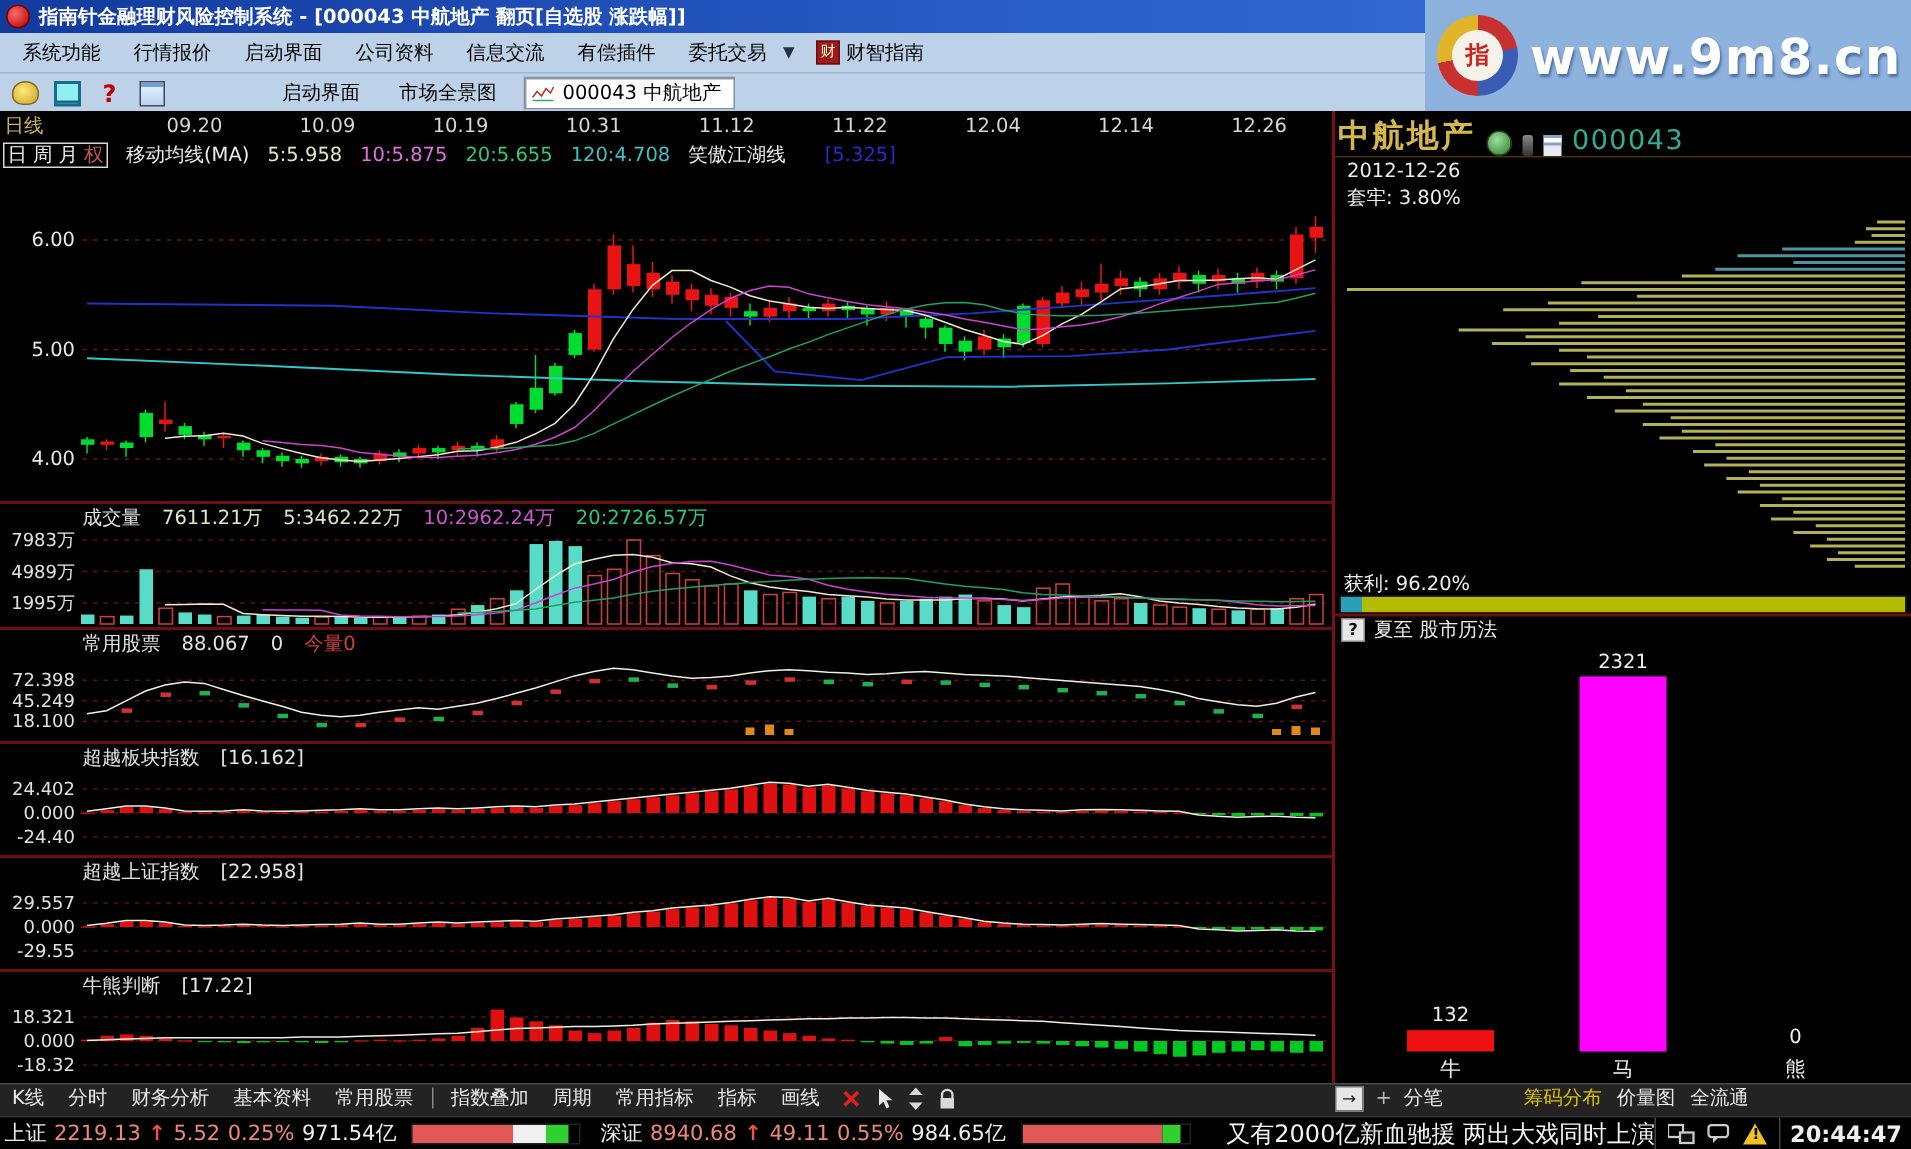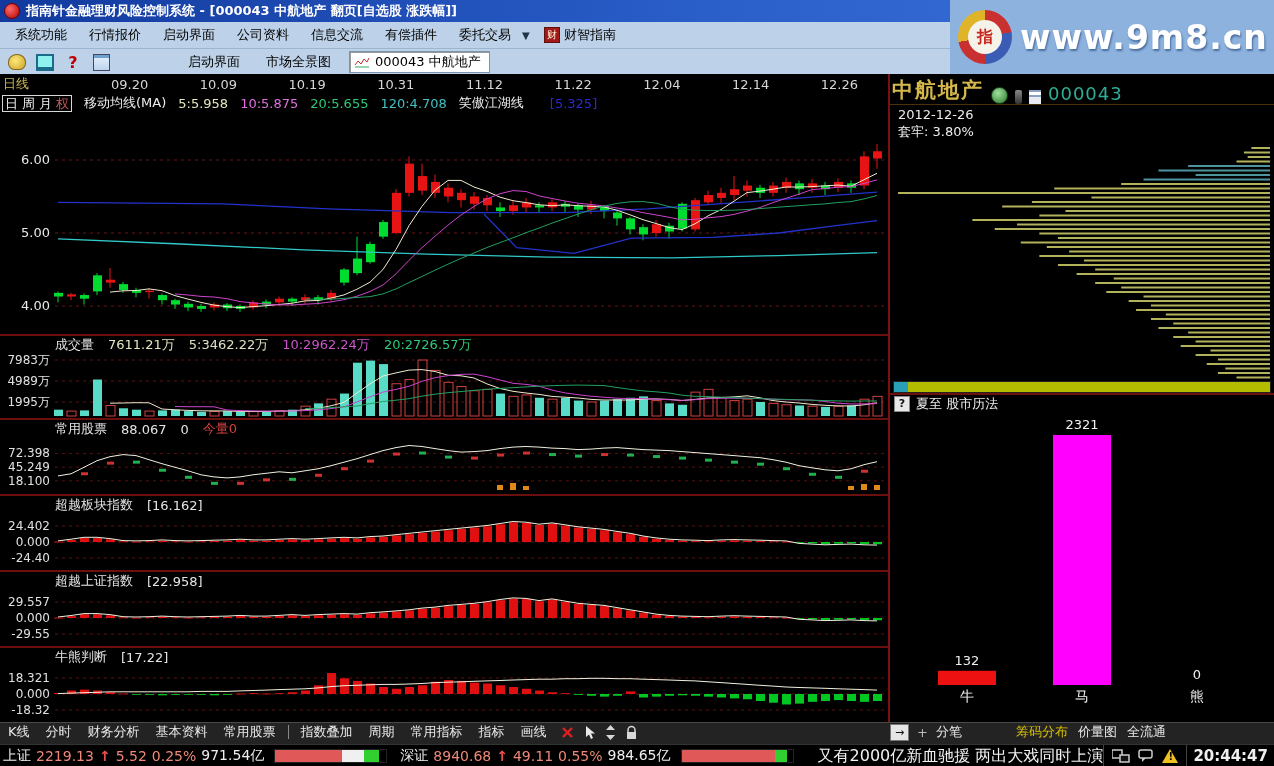--- a/index.html
+++ b/index.html
@@ -748,20 +748,21 @@
           <rect x="290.72" y="204" width="89.28" height="2" fill="#b2b25a"></rect>
           <rect x="320.48" y="208.5" width="59.52" height="2" fill="#b2b25a"></rect>
           <rect x="305.6" y="213" width="74.4" height="2" fill="#b2b25a"></rect>
           <rect x="327.92" y="217.5" width="52.080000000000005" height="2" fill="#b2b25a"></rect>
           <rect x="316.76" y="222" width="63.24" height="2" fill="#b2b25a"></rect>
           <rect x="335.36" y="226.5" width="44.64" height="2" fill="#b2b25a"></rect>
           <rect x="327.92" y="231" width="52.080000000000005" height="2" fill="#b2b25a"></rect>
           <rect x="346.52" y="235.5" width="33.48" height="2" fill="#b2b25a"></rect>
         </svg>
 
+      <div class="profit-row">获利: 96.20%</div>
       <div class="profit-bar">
         <span class="pb-trap mb-seg"></span>
         <span class="pb-win mb-seg"></span>
       </div>
 
       <div class="cal-header">
         <span class="help-ico">?</span>
         <span>夏至 股市历法</span>
       </div>
       <svg id="cal-chart" class="chart" width="384" height="290">

